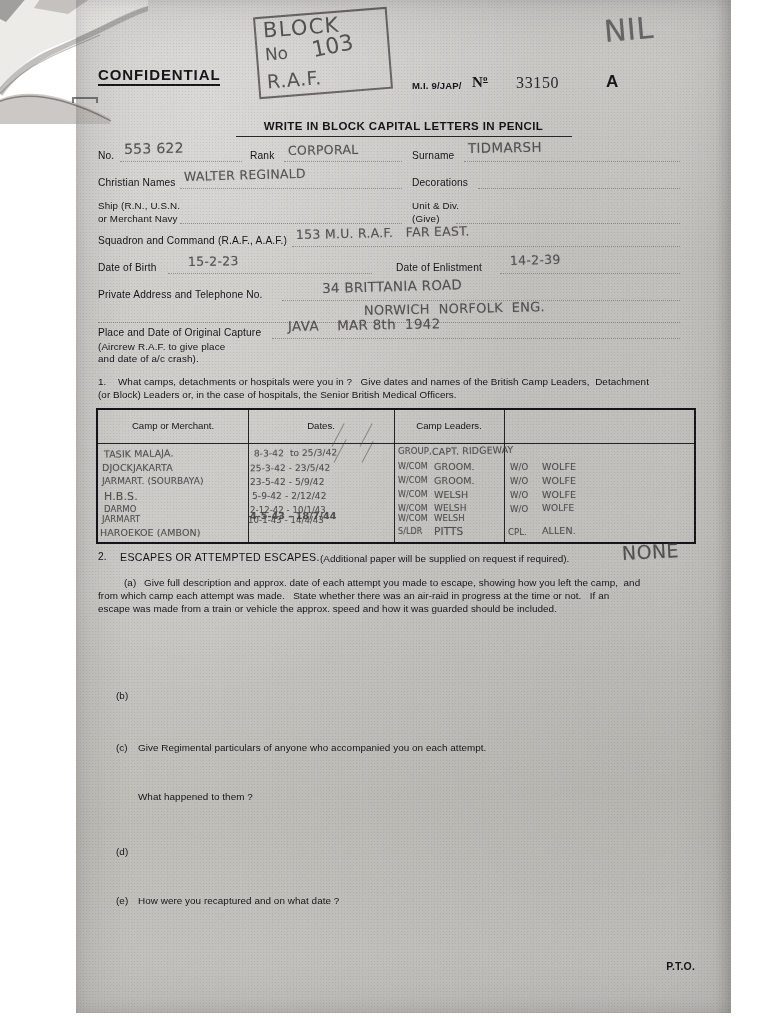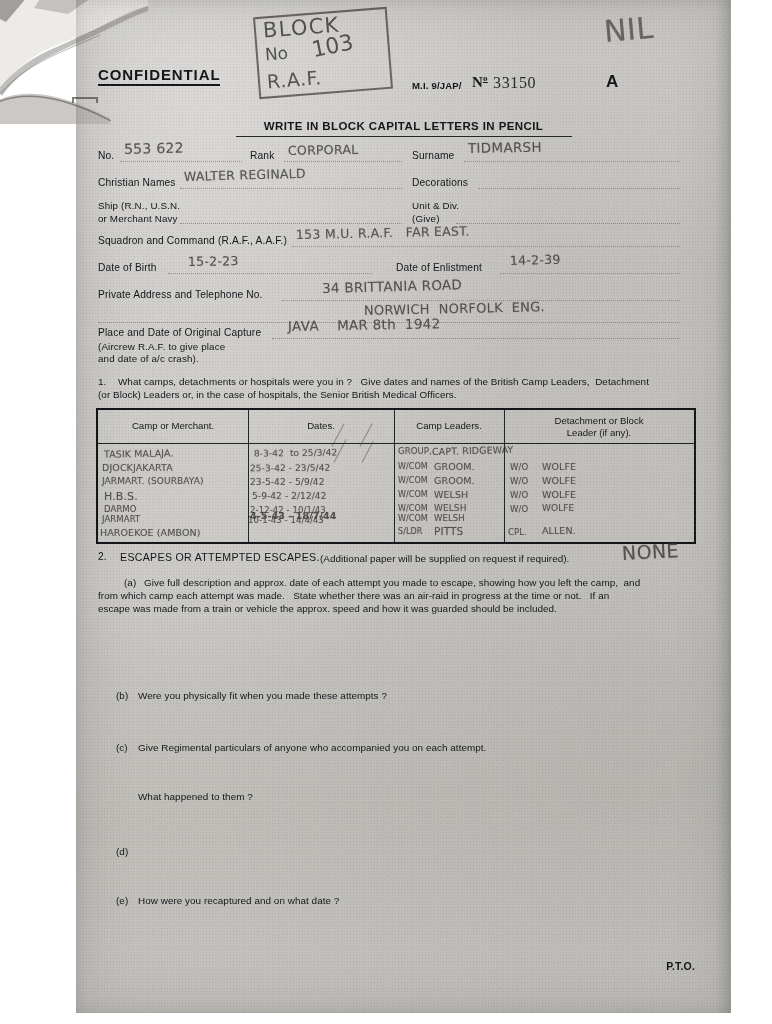--- a/index.html
+++ b/index.html
@@ -43,21 +43,21 @@
       color:#3b3a39;opacity:.82;white-space:pre;
       transform-origin:left center;letter-spacing:.02em;
       text-shadow:0 0 1px rgba(80,78,76,.5);}
 
   
   #confidential{left:22px;top:66px;font-size:15px;font-weight:bold;letter-spacing:.06em;}
   #confidential::after{content:"";position:absolute;left:0;right:0;bottom:-3px;height:1.6px;background:#15151a;}
   #mi9{left:336px;top:80px;font-size:9.5px;font-weight:bold;letter-spacing:.02em;}
   #nolabel{left:396px;top:73px;font-size:15px;font-weight:bold;font-family:"Liberation Serif",serif;}
   #nolabel sup{font-size:9px;text-decoration:underline;}
-  #fileno{left:417px;top:74px;font-size:16px;font-family:"Liberation Serif",serif;letter-spacing:.04em;color:#2a2a2c;}
+  #fileno{left:440px;top:74px;font-size:16px;font-family:"Liberation Serif",serif;letter-spacing:.04em;color:#2a2a2c;}
   #gradeA{left:530px;top:72px;font-size:17px;font-weight:bold;}
   #nilmark{left:528px;top:14px;font-size:30px;transform:rotate(-5deg);opacity:.68;}
 
   
   #stamp{position:absolute;left:180px;top:12px;width:134px;height:82px;transform:rotate(-4.5deg);}
   #stamp .bx{position:absolute;inset:0;border:2px solid #4a4846;opacity:.78;}
   #stamp .t{position:absolute;font-family:"DejaVu Sans",sans-serif;color:#3e3d3b;opacity:.85;white-space:pre;}
   #stampBlock{left:9px;top:2px;font-size:21px;letter-spacing:.06em;}
   #stampNo{left:9px;top:28px;font-size:17px;}
   #stampRaf{left:9px;top:54px;font-size:19px;letter-spacing:.03em;}
@@ -172,21 +172,20 @@
 
   <div id="tbl">
     <div class="vline" style="left:150px"></div>
     <div class="vline" style="left:296px"></div>
     <div class="vline" style="left:406px"></div>
     <div class="hline" style="top:33px"></div>
 
     <div class="th" style="left:0;top:10px;width:150px">Camp or Merchant.</div>
     <div class="th" style="left:150px;top:10px;width:146px">Dates.</div>
     <div class="th" style="left:296px;top:10px;width:110px">Camp Leaders.</div>
-    <div class="th" style="left:406px;top:5px;width:190px">Detachment or Block<br>Leader (if any).</div>
 
     <div class="cell" style="left:6px;top:38px;font-size:9.5px;transform:rotate(-1deg)">TASIK MALAJA.</div>
     <div class="cell" style="left:156px;top:38px;transform:rotate(-.8deg)">8-3-42  to 25/3/42</div>
     <div class="cell" style="left:300px;top:36px;font-size:8.5px">GROUP,</div>
     <div class="cell" style="left:334px;top:35px;font-size:9.5px;transform:rotate(-1.5deg)">CAPT. RIDGEWAY</div>
 
     <div class="cell" style="left:4px;top:52px;font-size:9.5px">DJOCKJAKARTA</div>
     <div class="cell" style="left:152px;top:53px;transform:rotate(-.5deg)">25-3-42 - 23/5/42</div>
     <div class="cell" style="left:300px;top:52px;font-size:8px">W/COM</div>
     <div class="cell" style="left:336px;top:51px;font-size:9.5px">GROOM.</div>
@@ -236,21 +235,20 @@
   <div class="pr" style="left:44px;top:551px;font-size:10.6px;letter-spacing:.03em">ESCAPES OR ATTEMPTED ESCAPES.</div>
   <div class="pr q" style="left:244px;top:552px">(Additional paper will be supplied on request if required).</div>
   <div class="hw" style="left:546px;top:542px;font-size:19px;transform:rotate(-3deg)">NONE</div>
 
   <div class="pr q" style="left:48px;top:576px">(a)</div>
   <div class="pr q" style="left:22px;top:589px">from which camp each attempt was made.   State whether there was an air-raid in progress at the time or not.   If an</div>
   <div class="pr q" style="left:68px;top:576px">Give full description and approx. date of each attempt you made to escape, showing how you left the camp,  and</div>
   <div class="pr q" style="left:22px;top:602px">escape was made from a train or vehicle the approx. speed and how it was guarded should be included.</div>
 
   <div class="pr q" style="left:40px;top:689px">(b)</div>
-  <div class="pr q" style="left:62px;top:689px">Were you physically fit when you made these attempts ?</div>
 
   <div class="pr q" style="left:40px;top:741px">(c)</div>
   <div class="pr q" style="left:62px;top:741px">Give Regimental particulars of anyone who accompanied you on each attempt.</div>
   <div class="pr q" style="left:62px;top:790px">What happened to them ?</div>
 
   <div class="pr q" style="left:40px;top:845px">(d)</div>
 
   <div class="pr q" style="left:40px;top:894px">(e)</div>
   <div class="pr q" style="left:62px;top:894px">How were you recaptured and on what date ?</div>
 

